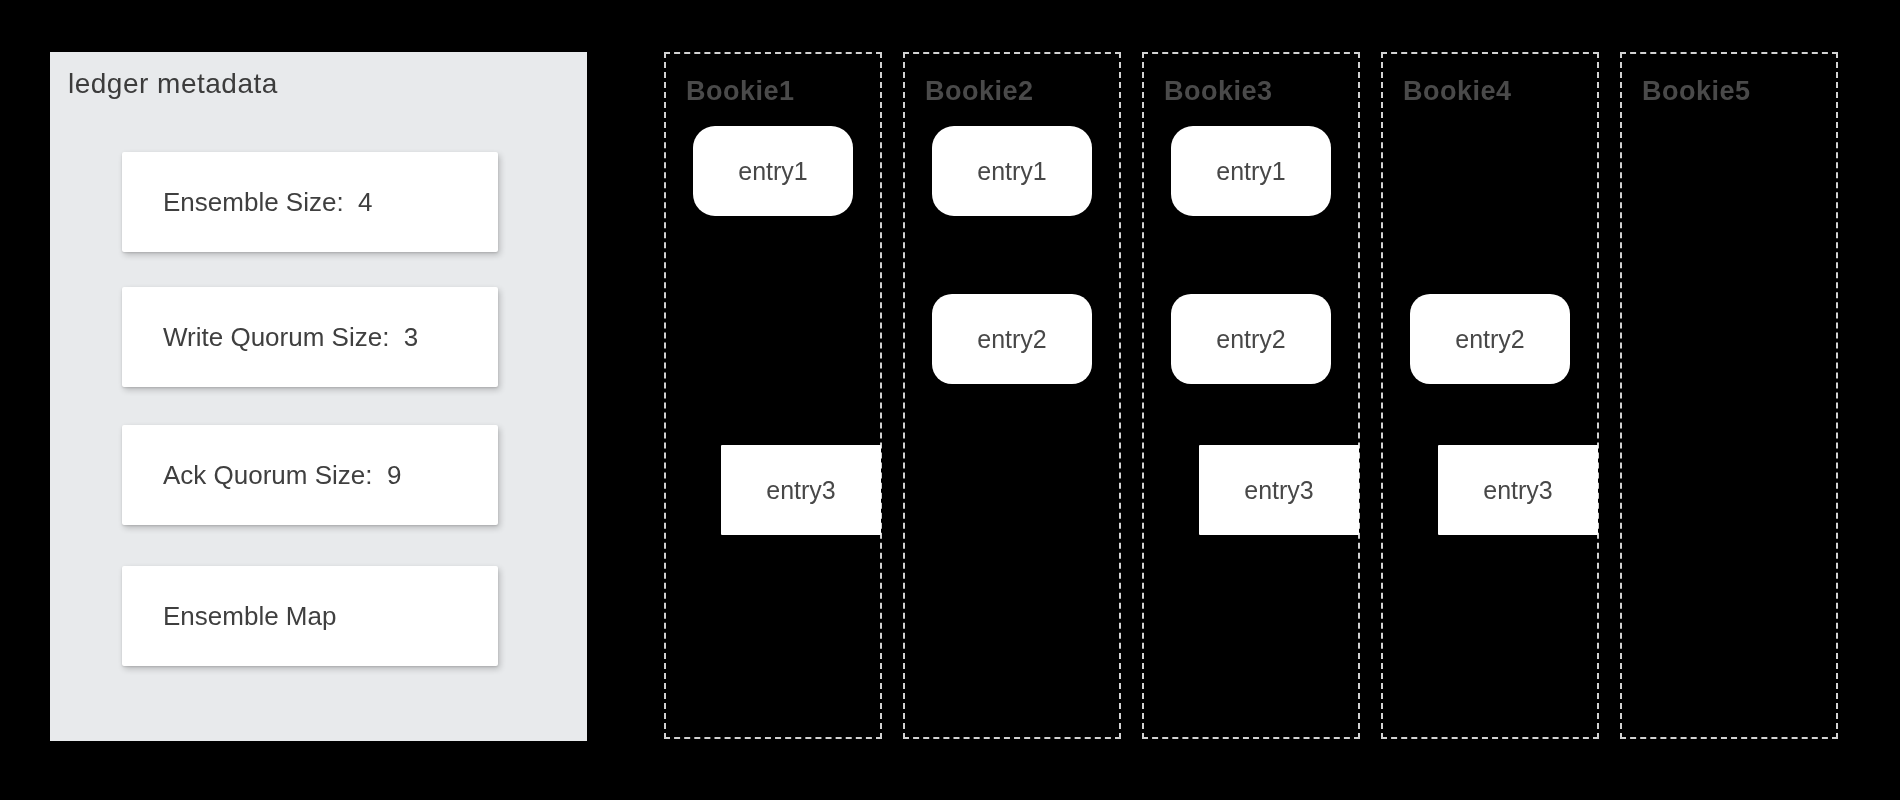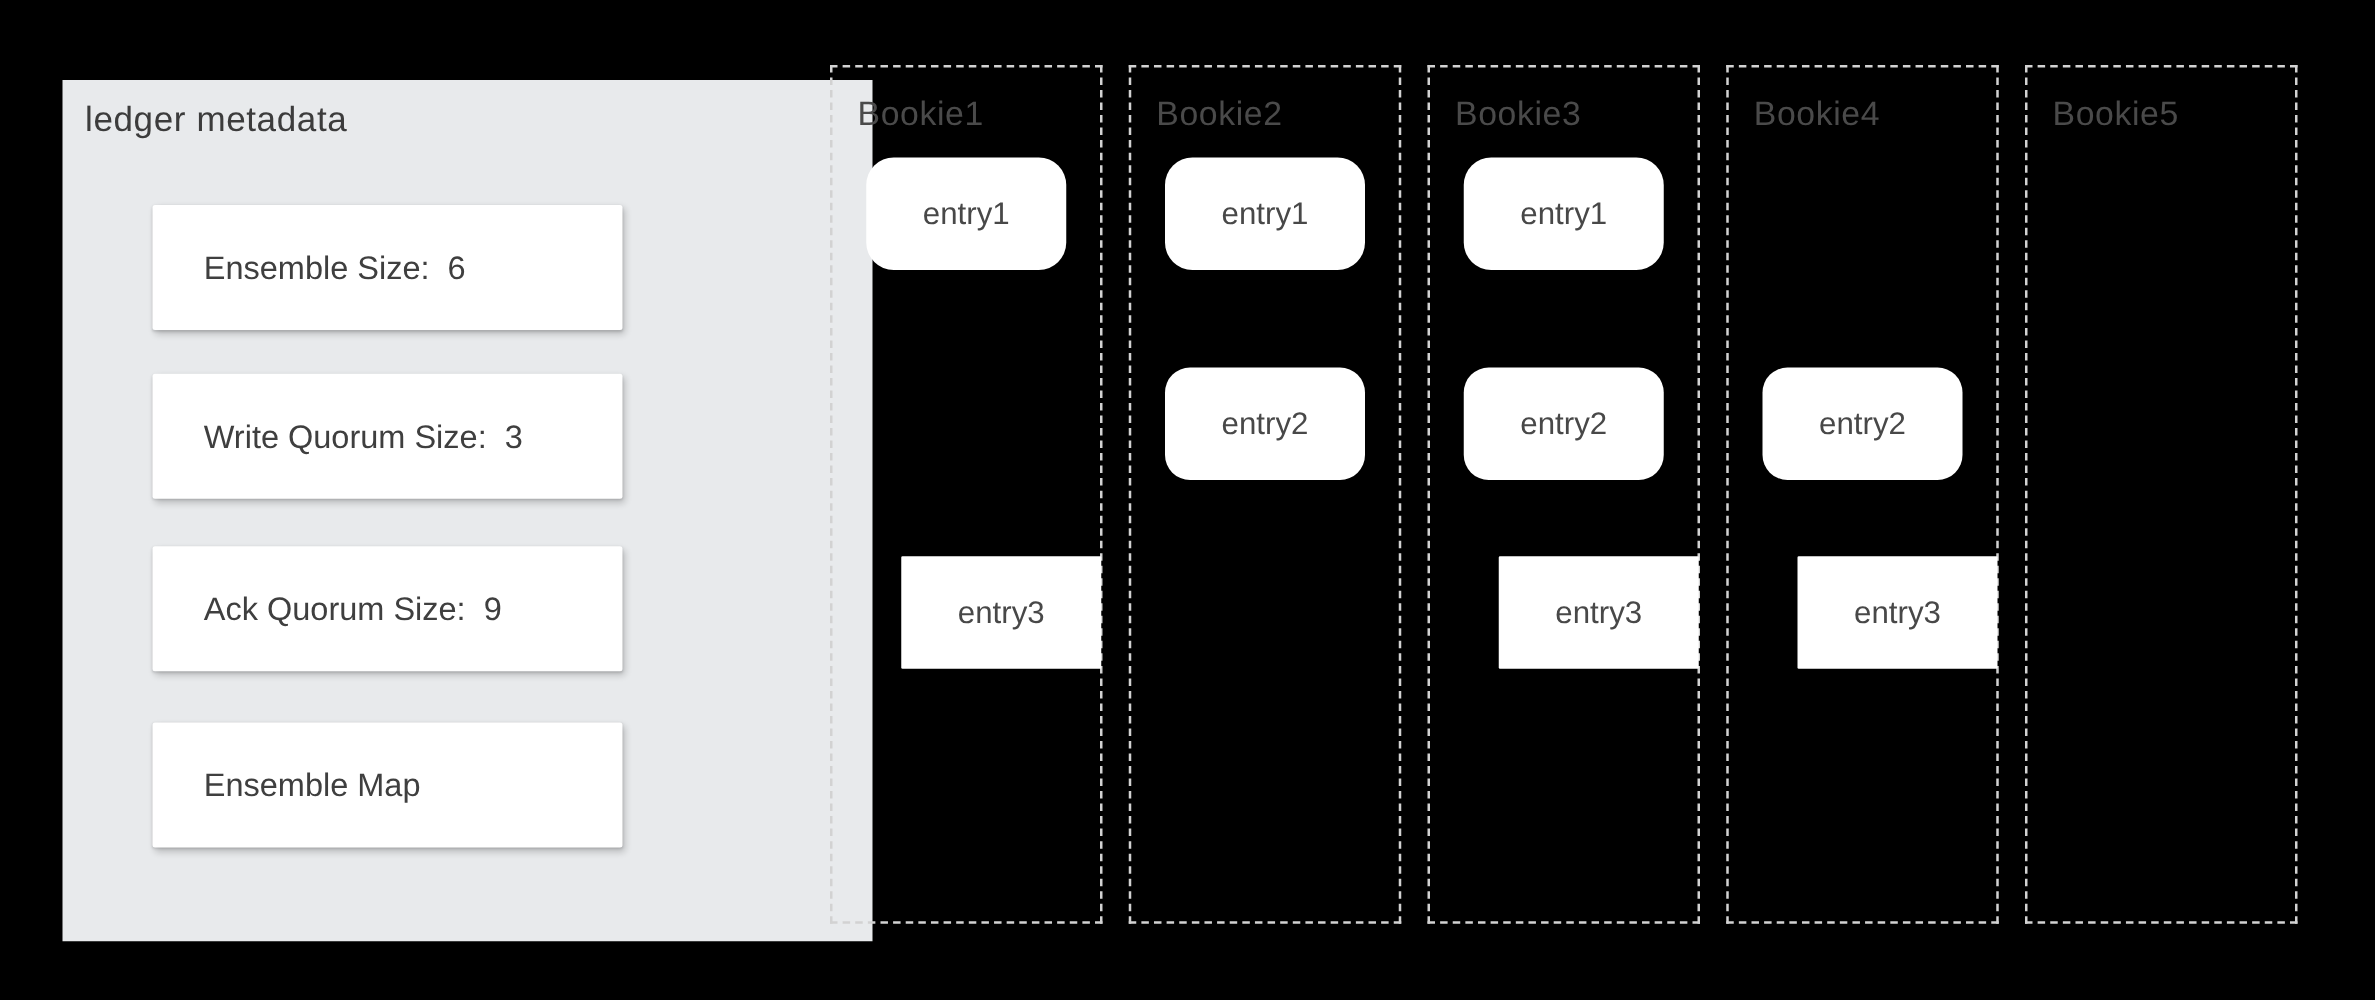--- a/index.html
+++ b/index.html
@@ -13,22 +13,22 @@
     height: 800px;
     background: var(--background, #000000);
     font-family: "Liberation Sans", "DejaVu Sans", sans-serif;
     overflow: hidden;
   }
 
   
   .panel {
     position: absolute;
     left: 50px;
-    top: 64px;
-    width: 648px;
+    top: 52px;
+    width: 537px;
     height: 689px;
     background: var(--panel-bg, #e8eaec);
   }
   .panel-title {
     position: absolute;
     left: 18px;
     top: 16px;
     margin: 0;
     font-size: 28px;
     font-weight: 400;
@@ -70,21 +70,21 @@
   .bookie-1 { left: 664px; }
   .bookie-2 { left: 903px; }
   .bookie-3 { left: 1142px; }
   .bookie-4 { left: 1381px; }
   .bookie-5 { left: 1620px; text-align: right; }
   .bookie-label {
     position: absolute;
     left: 20px;
     top: 22px;
     font-size: 27px;
-    font-weight: 400;
+    font-weight: 700;
     letter-spacing: 0.5px;
     color: var(--bookie-label-text, #4a4a4a);
   }
   .entry-box {
     position: absolute;
     left: 50%;
     transform: translateX(-50%);
     width: 160px;
     height: 90px;
     background: var(--entry-bg, #ffffff);
@@ -101,21 +101,21 @@
 </style>
 </head>
 <body>
 
 <div class="canvas">
 
   <section class="panel">
     <h1 class="panel-title">ledger metadata</h1>
 
     <div class="card card-1">
-      <span class="card-label">Ensemble Size:  6</span>
+      <span class="card-label">Ensemble Size:  4</span>
     </div>
     <div class="card card-2">
       <span class="card-label">Write Quorum Size:  3</span>
     </div>
     <div class="card card-3">
       <span class="card-label">Ack Quorum Size:  9</span>
     </div>
     <div class="card card-4">
       <span class="card-label">Ensemble Map</span>
     </div>

